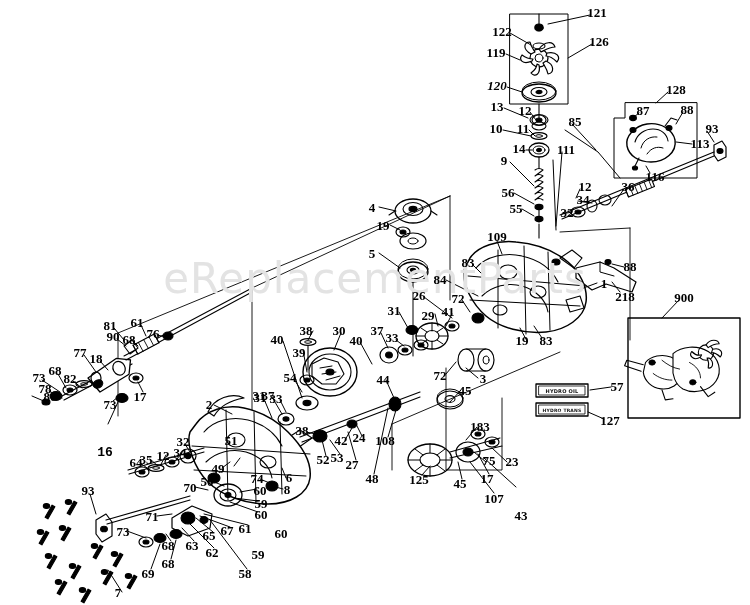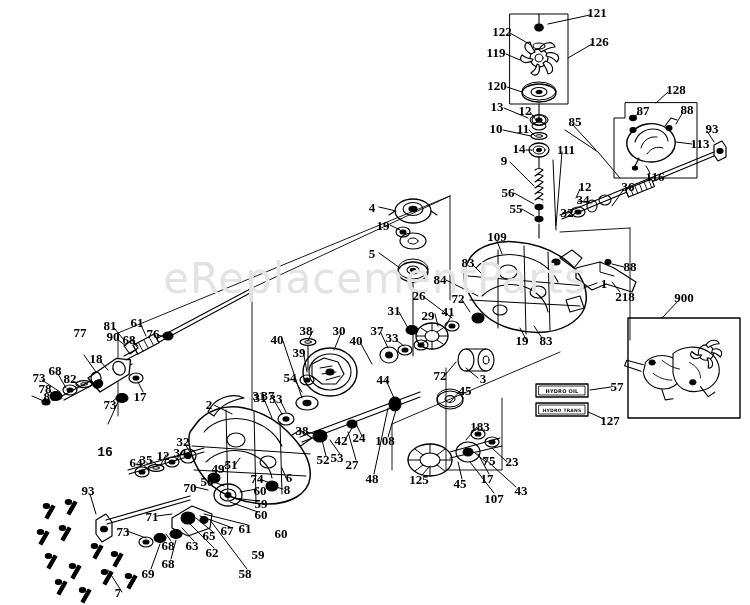--- a/index.html
+++ b/index.html
@@ -497,21 +497,21 @@
   </svg>
 
   <div class="decal-txt" style="left:562px;top:391px;font-size:5px;letter-spacing:0.2px;">HYDRO OIL</div>
   <div class="decal-txt" style="left:562px;top:410px;font-size:4.5px;letter-spacing:0.2px;">HYDRO TRANS</div>
 
   <div id="callout-layer">
       <div class="cal" style="left: 597px; top: 12px;">121</div>
       <div class="cal" style="left: 502px; top: 31px;">122</div>
       <div class="cal" style="left: 599px; top: 41px;">126</div>
       <div class="cal" style="left: 496px; top: 52px;">119</div>
-      <div class="cal" style="left: 497px; top: 85px;">120</div>
+      <div class="cal" style="left: 497px; top: 85px; font-style: italic;">120</div>
       <div class="cal" style="left: 497px; top: 106px;">13</div>
       <div class="cal" style="left: 525px; top: 110px;">12</div>
       <div class="cal" style="left: 676px; top: 89px;">128</div>
       <div class="cal" style="left: 643px; top: 110px;">87</div>
       <div class="cal" style="left: 687px; top: 109px;">88</div>
       <div class="cal" style="left: 496px; top: 128px;">10</div>
       <div class="cal" style="left: 523px; top: 128px;">11</div>
       <div class="cal" style="left: 575px; top: 121px;">85</div>
       <div class="cal" style="left: 712px; top: 128px;">93</div>
       <div class="cal" style="left: 700px; top: 143px;">113</div>
@@ -547,21 +547,21 @@
       <div class="cal" style="left: 306px; top: 330px;">38</div>
       <div class="cal" style="left: 339px; top: 330px;">30</div>
       <div class="cal" style="left: 277px; top: 339px;">40</div>
       <div class="cal" style="left: 377px; top: 330px;">37</div>
       <div class="cal" style="left: 392px; top: 337px;">33</div>
       <div class="cal" style="left: 356px; top: 340px;">40</div>
       <div class="cal" style="left: 137px; top: 322px;">61</div>
       <div class="cal" style="left: 299px; top: 352px;">39</div>
       <div class="cal" style="left: 522px; top: 340px;">19</div>
       <div class="cal" style="left: 546px; top: 340px;">83</div>
-      <div class="cal" style="left: 80px; top: 332px;">77</div>
+      <div class="cal" style="left: 80px; top: 352px;">77</div>
       <div class="cal" style="left: 96px; top: 358px;">18</div>
       <div class="cal" style="left: 140px; top: 396px;">17</div>
       <div class="cal" style="left: 39px; top: 377px;">73</div>
       <div class="cal" style="left: 55px; top: 370px;">68</div>
       <div class="cal" style="left: 70px; top: 378px;">82</div>
       <div class="cal" style="left: 45px; top: 388px;">78</div>
       <div class="cal" style="left: 28px; top: 396px; margin-left: 22px;">80</div>
       <div class="cal" style="left: 110px; top: 404px;">73</div>
       <div class="cal" style="left: 105px; top: 452px; font-family: Liberation Mono, monospace;">16</div>
       <div class="cal" style="left: 290px; top: 377px;">54</div>
@@ -583,29 +583,29 @@
       <div class="cal" style="left: 323px; top: 459px;">52</div>
       <div class="cal" style="left: 337px; top: 457px;">53</div>
       <div class="cal" style="left: 352px; top: 464px;">27</div>
       <div class="cal" style="left: 372px; top: 478px;">48</div>
       <div class="cal" style="left: 419px; top: 479px;">125</div>
       <div class="cal" style="left: 460px; top: 483px;">45</div>
       <div class="cal" style="left: 489px; top: 460px;">75</div>
       <div class="cal" style="left: 512px; top: 461px;">23</div>
       <div class="cal" style="left: 487px; top: 478px;">17</div>
       <div class="cal" style="left: 494px; top: 498px;">107</div>
-      <div class="cal" style="left: 521px; top: 490px;">43</div>
+      <div class="cal" style="left: 521px; top: 515px;">43</div>
       <div class="cal" style="left: 259px; top: 395px;">31</div>
       <div class="cal" style="left: 163px; top: 455px;">12</div>
       <div class="cal" style="left: 180px; top: 452px;">34</div>
       <div class="cal" style="left: 183px; top: 441px;">32</div>
       <div class="cal" style="left: 146px; top: 459px;">35</div>
       <div class="cal" style="left: 136px; top: 462px;">64</div>
       <div class="cal" style="left: 218px; top: 468px;">49</div>
-      <div class="cal" style="left: 231px; top: 464px;">51</div>
+      <div class="cal" style="left: 231px; top: 440px;">51</div>
       <div class="cal" style="left: 207px; top: 481px;">50</div>
       <div class="cal" style="left: 190px; top: 487px;">70</div>
       <div class="cal" style="left: 257px; top: 478px;">74</div>
       <div class="cal" style="left: 289px; top: 477px;">6</div>
       <div class="cal" style="left: 287px; top: 489px;">8</div>
       <div class="cal" style="left: 260px; top: 490px;">60</div>
       <div class="cal" style="left: 261px; top: 503px;">59</div>
       <div class="cal" style="left: 261px; top: 514px;">60</div>
       <div class="cal" style="left: 88px; top: 490px;">93</div>
       <div class="cal" style="left: 152px; top: 516px;">71</div>

